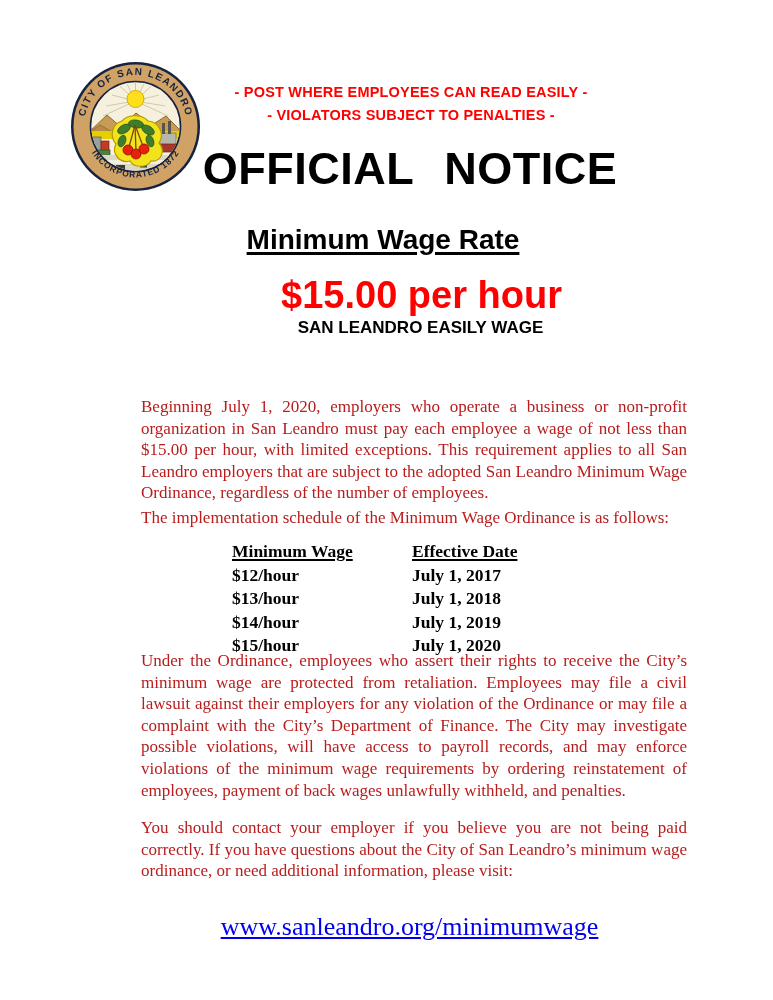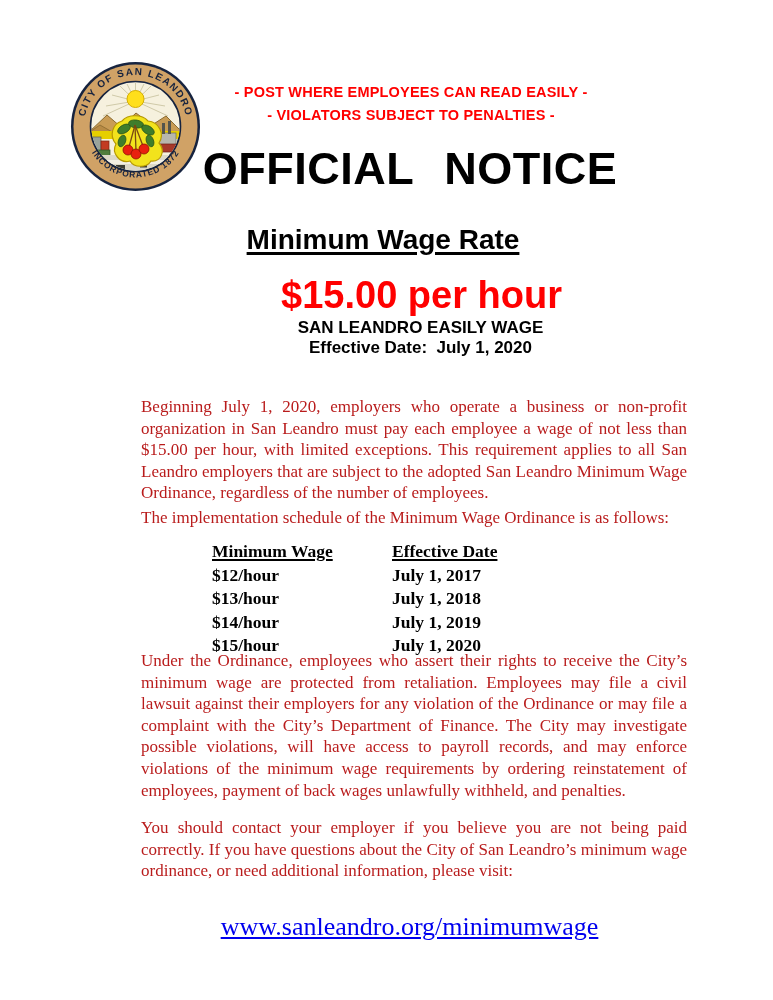--- a/index.html
+++ b/index.html
@@ -56,21 +56,21 @@
   #p3 { top:650px; }
   #p4 { top:817px; }
 
   
   .schedule {
     position:absolute; left:212px; top:540px;
     font-family:"Liberation Serif", serif; font-size:17.5px; font-weight:bold;
     line-height:23.5px;
   }
   .sched-row { display:flex; }
-  .sched-row .c1 { width:180px; }
+  .sched-row .c1 { width:180px;margin-left:20px; }
   .sched-row .u { text-decoration:underline; text-decoration-thickness:2px; text-underline-offset:2px; }
 
   
   .site-link-row {
     position:absolute; left:0; top:912px; width:773px; box-sizing:border-box;
     padding-left:46px; text-align:center;
     font-family:"Liberation Serif", serif; font-size:26px;
   }
   .site-link-row a { color:#0000ee; text-decoration:underline; cursor:pointer; }
 </style>
@@ -163,21 +163,20 @@
   </div>
 
   <div class="official-title">
     <span class="w1">OFFICIAL</span><span>NOTICE</span>
   </div>
 
   <div class="rate-heading">Minimum Wage Rate</div>
   <div class="rate-value">$15.00 per hour</div>
   <div class="subheads">
     <div>SAN LEANDRO EASILY WAGE</div>
-    <div class="pre">Effective Date:  July 1, 2020</div>
   </div>
 
   <div class="para" id="p1">Beginning July 1, 2020, employers who operate a business or non-profit organization in San Leandro must pay each employee a wage of not less than $15.00 per hour, with limited exceptions. This requirement applies to all San Leandro employers that are subject to the adopted San Leandro Minimum Wage Ordinance, regardless of the number of employees.</div>
   <div class="para" id="p2">The implementation schedule of the Minimum Wage Ordinance is as follows:</div>
 
   <div class="schedule">
     <div class="sched-row">
       <span class="c1 u">Minimum Wage</span>
       <span class="c2 u">Effective Date</span>
     </div>

